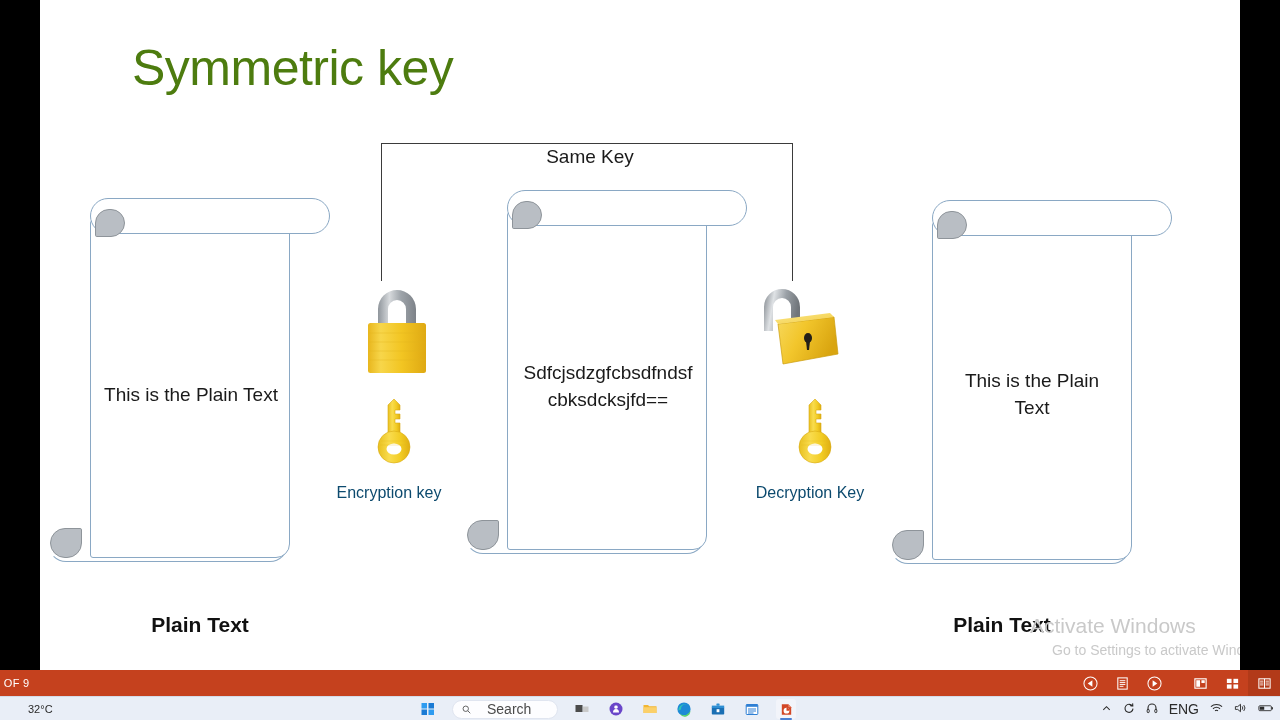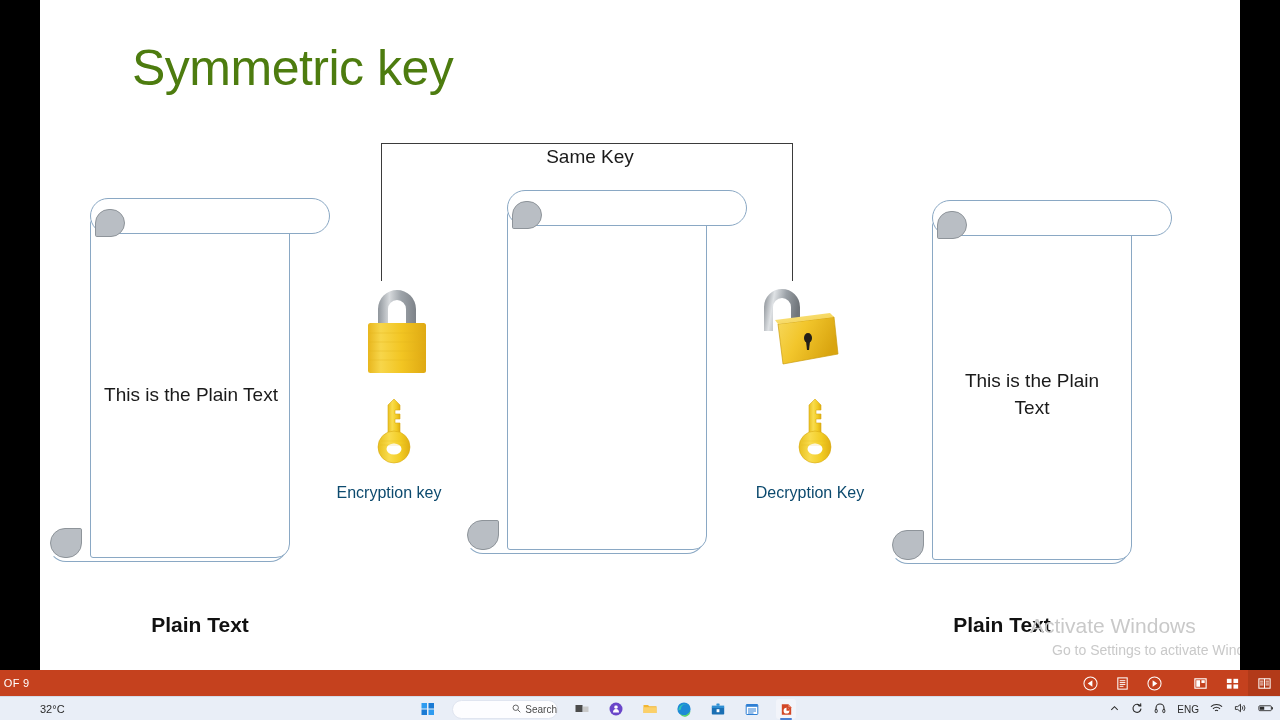--- a/index.html
+++ b/index.html
@@ -108,35 +108,35 @@
             color:#ffffff; }
   .sb-btn.active { background:#b23a19; }
   .sb-gap { width:14px; }
 
   
   #taskbar {
     position:absolute; left:0; top:696px; width:1280px; height:24px;
     background:#e9eef7; display:flex; align-items:center;
     border-top:1px solid #d4dbe8;
   }
-  #tb-weather { font-size:11px; color:#2b2b2b; padding-left:2px; width:120px;margin-left:38px; }
+  #tb-weather { font-size:11px; color:#2b2b2b; padding-left:28px; width:120px; }
   #tb-center { position:absolute; left:418px; top:0; height:24px; display:flex;
                align-items:center; gap:14px; }
   #tb-tray { position:absolute; right:6px; top:0; height:24px; display:flex;
              align-items:center; gap:11px; color:#2b2b2b; font-size:10px; }
   .tb-item { width:20px; height:20px; display:flex; align-items:center; justify-content:center;
              position:relative; }
   .tb-item.active::after {
     content:""; position:absolute; bottom:-1px; left:4px; width:12px; height:2px;
     background:#4a7fd4; border-radius:1px;
   }
   #tb-search {
     height:19px; width:106px; background:#fdfdff; border-radius:10px;
-    display:flex; align-items:center; gap:4px; padding-left:9px;
-    font-size:10px; color:#4a4a4a; border:1px solid #e0e5f0;justify-content:flex-end;
+    display:flex; align-items:center; gap:16px; padding-left:9px;
+    font-size:14px; color:#4a4a4a; border:1px solid #e0e5f0;
   }
 </style>
 </head>
 <body>
 
 <div id="screen">
 
   <div id="slide">
 
     <div id="title">Symmetric key</div>
@@ -154,20 +154,21 @@
       <div class="roll-bot-knob"></div>
       <div class="body-text" style="top:184px;">This is the Plain Text</div>
     </div>
 
     <div class="scroll" id="scroll-cipher">
       <div class="roll-bot"></div>
       <div class="sheet"></div>
       <div class="roll-top"></div>
       <div class="roll-top-knob"></div>
       <div class="roll-bot-knob"></div>
+      <div class="body-text" style="top:170px;">Sdfcjsdzgfcbsdfndsf cbksdcksjfd==</div>
     </div>
 
     <div class="scroll" id="scroll-plain-2">
       <div class="roll-bot"></div>
       <div class="sheet"></div>
       <div class="roll-top"></div>
       <div class="roll-top-knob"></div>
       <div class="roll-bot-knob"></div>
       <div class="body-text" style="top:168px; width:160px; left:62px;">This is the Plain Text</div>
     </div>
@@ -430,21 +431,21 @@
           <polyline points="7.2,3.6 9.8,3.9 9.6,1.4" fill="none" stroke="#2b2b2b" stroke-width="1.1"></polyline>
         </svg>
       </span>
       <span>
         <svg width="12" height="12" viewBox="0 0 12 12">
           <path d="M2 8 L2 6 A4 4 0 0 1 10 6 L10 8" fill="none" stroke="#2b2b2b" stroke-width="1.1"></path>
           <rect x="1.2" y="7.4" width="2" height="3.2" rx="0.8" fill="none" stroke="#2b2b2b" stroke-width="1"></rect>
           <rect x="8.8" y="7.4" width="2" height="3.2" rx="0.8" fill="none" stroke="#2b2b2b" stroke-width="1"></rect>
         </svg>
       </span>
-      <span style="font-size:10px;">ENG</span>
+      <span style="font-size:14px;">ENG</span>
       <span>
         <svg width="13" height="12" viewBox="0 0 14 12">
           <path d="M1 4.6 A9 9 0 0 1 13 4.6" fill="none" stroke="#2b2b2b" stroke-width="1.1"></path>
           <path d="M3.2 6.8 A6 6 0 0 1 10.8 6.8" fill="none" stroke="#2b2b2b" stroke-width="1.1"></path>
           <path d="M5.4 9 A3 3 0 0 1 8.6 9" fill="none" stroke="#2b2b2b" stroke-width="1.1"></path>
         </svg>
       </span>
       <span>
         <svg width="13" height="12" viewBox="0 0 14 12">
           <polygon points="1.5,4.5 4,4.5 7,2 7,10 4,7.5 1.5,7.5" fill="none" stroke="#2b2b2b" stroke-width="1"></polygon>

